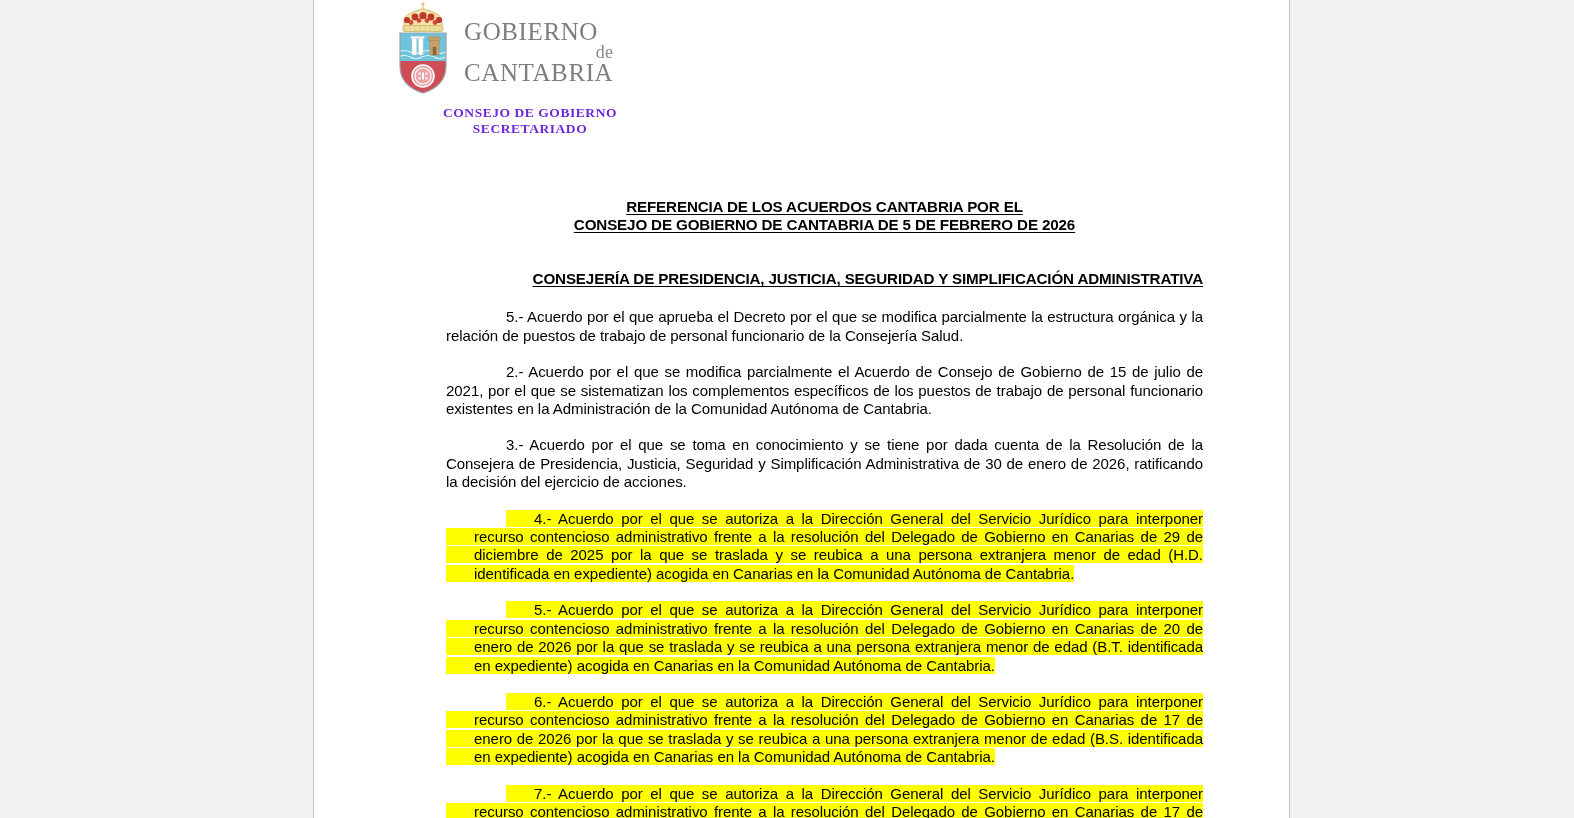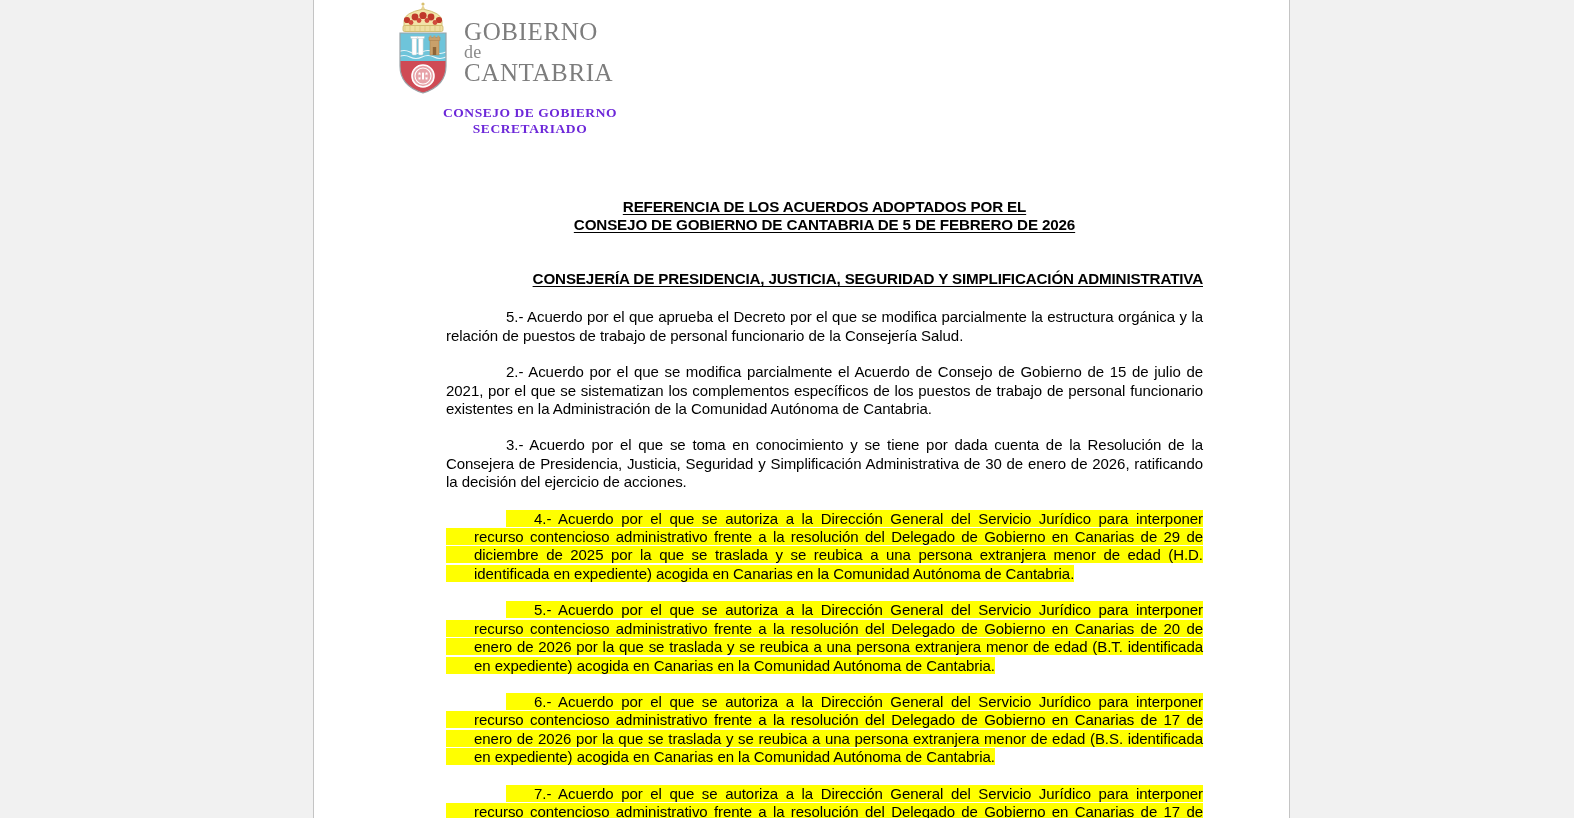--- a/index.html
+++ b/index.html
@@ -67,20 +67,21 @@
   }
   .brand-gobierno {
     font-size: 25px;
     letter-spacing: 0.6px;
     color: #7d7d7d;
   }
   .brand-de {
     font-size: 18px;
     color: #8a8a8a;
     letter-spacing: 0.3px;
+    text-align: right;
   }
   .brand-cantabria {
     font-size: 25px;
     letter-spacing: 0.6px;
     color: #7d7d7d;
   }
 
   .sub-brand {
     margin-top: 9px;
     padding-left: 18px;
@@ -251,21 +252,21 @@
 
       <div class="sub-brand">
         <div>CONSEJO DE GOBIERNO</div>
         <div>SECRETARIADO</div>
       </div>
     </div>
 
     <div class="doc-body">
 
       <h1 class="doc-title">
-        <span class="tline">REFERENCIA DE LOS ACUERDOS ADOPTADOS POR EL</span><br>
+        <span class="tline">REFERENCIA DE LOS ACUERDOS CANTABRIA POR EL</span><br>
         <span class="tline">CONSEJO DE GOBIERNO DE CANTABRIA DE 5 DE FEBRERO DE 2026</span>
       </h1>
 
       <h2 class="section-heading">
         <span>CONSEJERÍA DE PRESIDENCIA, JUSTICIA, SEGURIDAD Y SIMPLIFICACIÓN ADMINISTRATIVA</span>
       </h2>
 
       <div id="clauses">
           <p class="clause first-para"><span>5.- Acuerdo por el que aprueba el Decreto por el que se modifica parcialmente la estructura orgánica y la relación de puestos de trabajo de personal funcionario de la Consejería Salud.</span></p>
           <p class="clause"><span>2.- Acuerdo por el que se modifica parcialmente el Acuerdo de Consejo de Gobierno de 15 de julio de 2021, por el que se sistematizan los complementos específicos de los puestos de trabajo de personal funcionario existentes en la Administración de la Comunidad Autónoma de Cantabria.</span></p>

